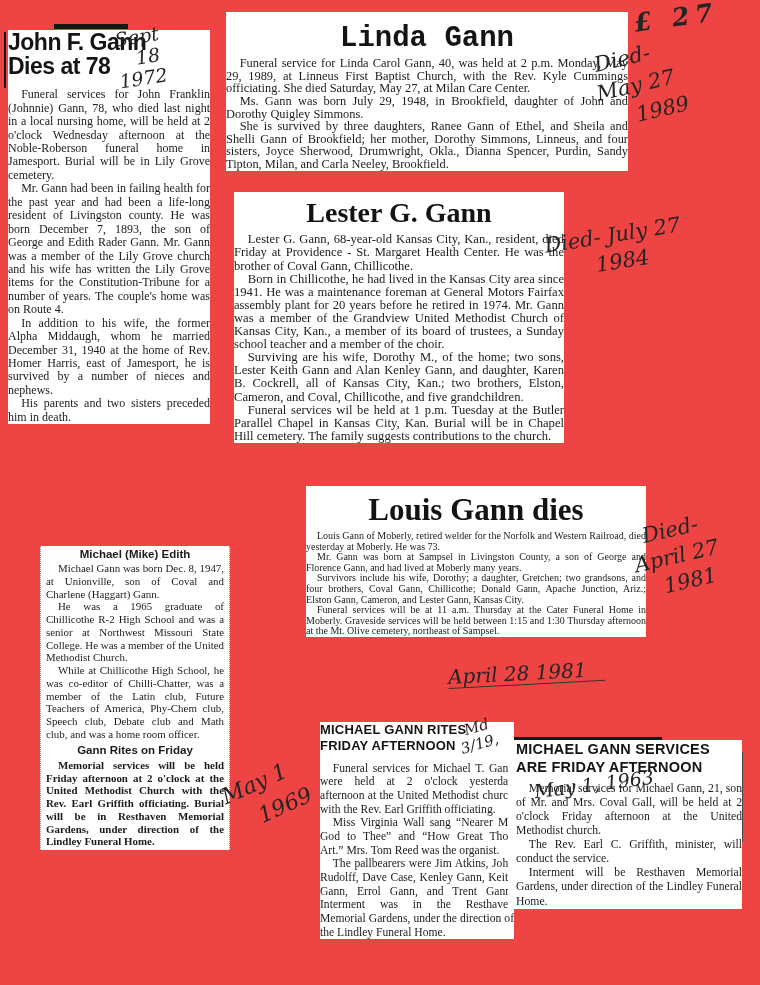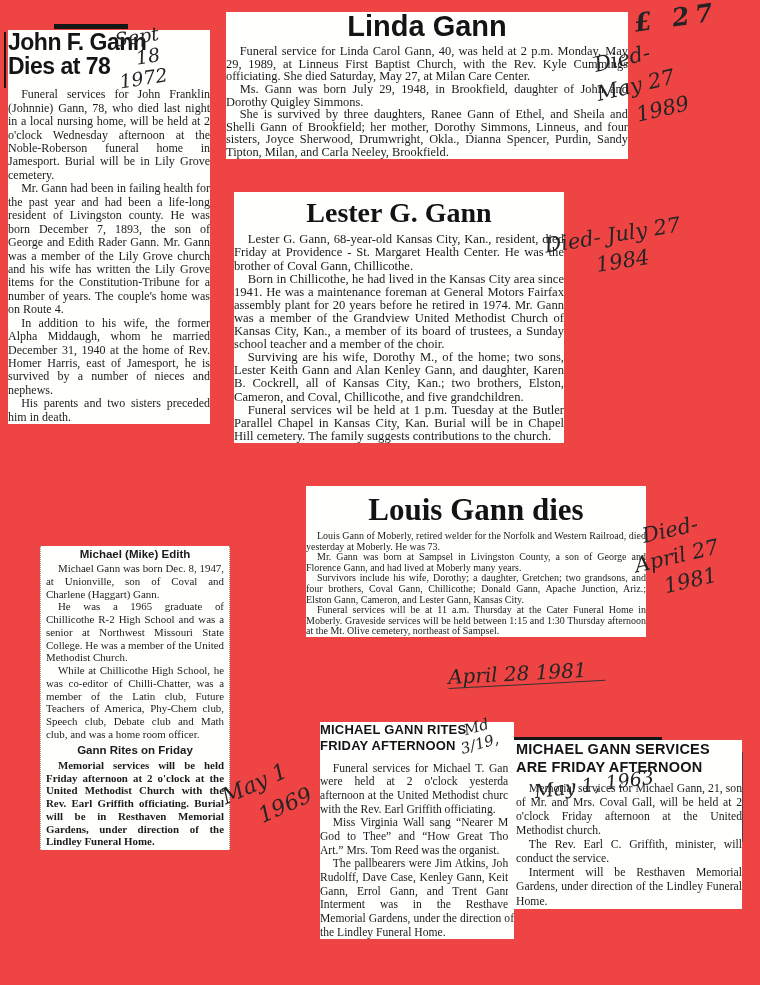--- a/index.html
+++ b/index.html
@@ -75,21 +75,21 @@
     </h1>
     <div class="body">
       <p class="bp">Funeral services for John Franklin (Johnnie) Gann, 78, who died last night in a local nursing home, will be held at 2 o'clock Wednesday afternoon at the Noble-Roberson funeral home in Jamesport. Burial will be in Lily Grove cemetery.</p>
       <p class="bp">Mr. Gann had been in failing health for the past year and had been a life-long resident of Livingston county. He was born December 7, 1893, the son of George and Edith Rader Gann. Mr. Gann was a member of the Lily Grove church and his wife has written the Lily Grove items for the Constitution-Tribune for a number of years. The couple's home was on Route 4.</p>
       <p class="bp">In addition to his wife, the former Alpha Middaugh, whom he married December 31, 1940 at the home of Rev. Homer Harris, east of Jamesport, he is survived by a number of nieces and nephews.</p>
       <p class="bp">His parents and two sisters preceded him in death.</p>
     </div>
   </article>
 
   <article class="clip" id="clip-linda">
-    <h1 class="hl-sans" style="margin-top:0;">Linda Gann</h1>
+    <h1 class="hl-sans" style="margin-top:12px;font-family:Liberation Mono, monospace;">Linda Gann</h1>
     <div class="body">
       <p class="bp">Funeral service for Linda Carol Gann, 40, was held at 2 p.m. Monday, May 29, 1989, at Linneus First Baptist Church, with the Rev. Kyle Cummings officiating. She died Saturday, May 27, at Milan Care Center.</p>
       <p class="bp">Ms. Gann was born July 29, 1948, in Brookfield, daughter of John and Dorothy Quigley Simmons.</p>
       <p class="bp">She is survived by three daughters, Ranee Gann of Ethel, and Sheila and Shelli Gann of Brookfield; her mother, Dorothy Simmons, Linneus, and four sisters, Joyce Sherwood, Drumwright, Okla., Dianna Spencer, Purdin, Sandy Tipton, Milan, and Carla Neeley, Brookfield.</p>
     </div>
   </article>
 
   <article class="clip" id="clip-lester">
     <h1 class="hl-serif">Lester G. Gann</h1>
     <div class="body">

